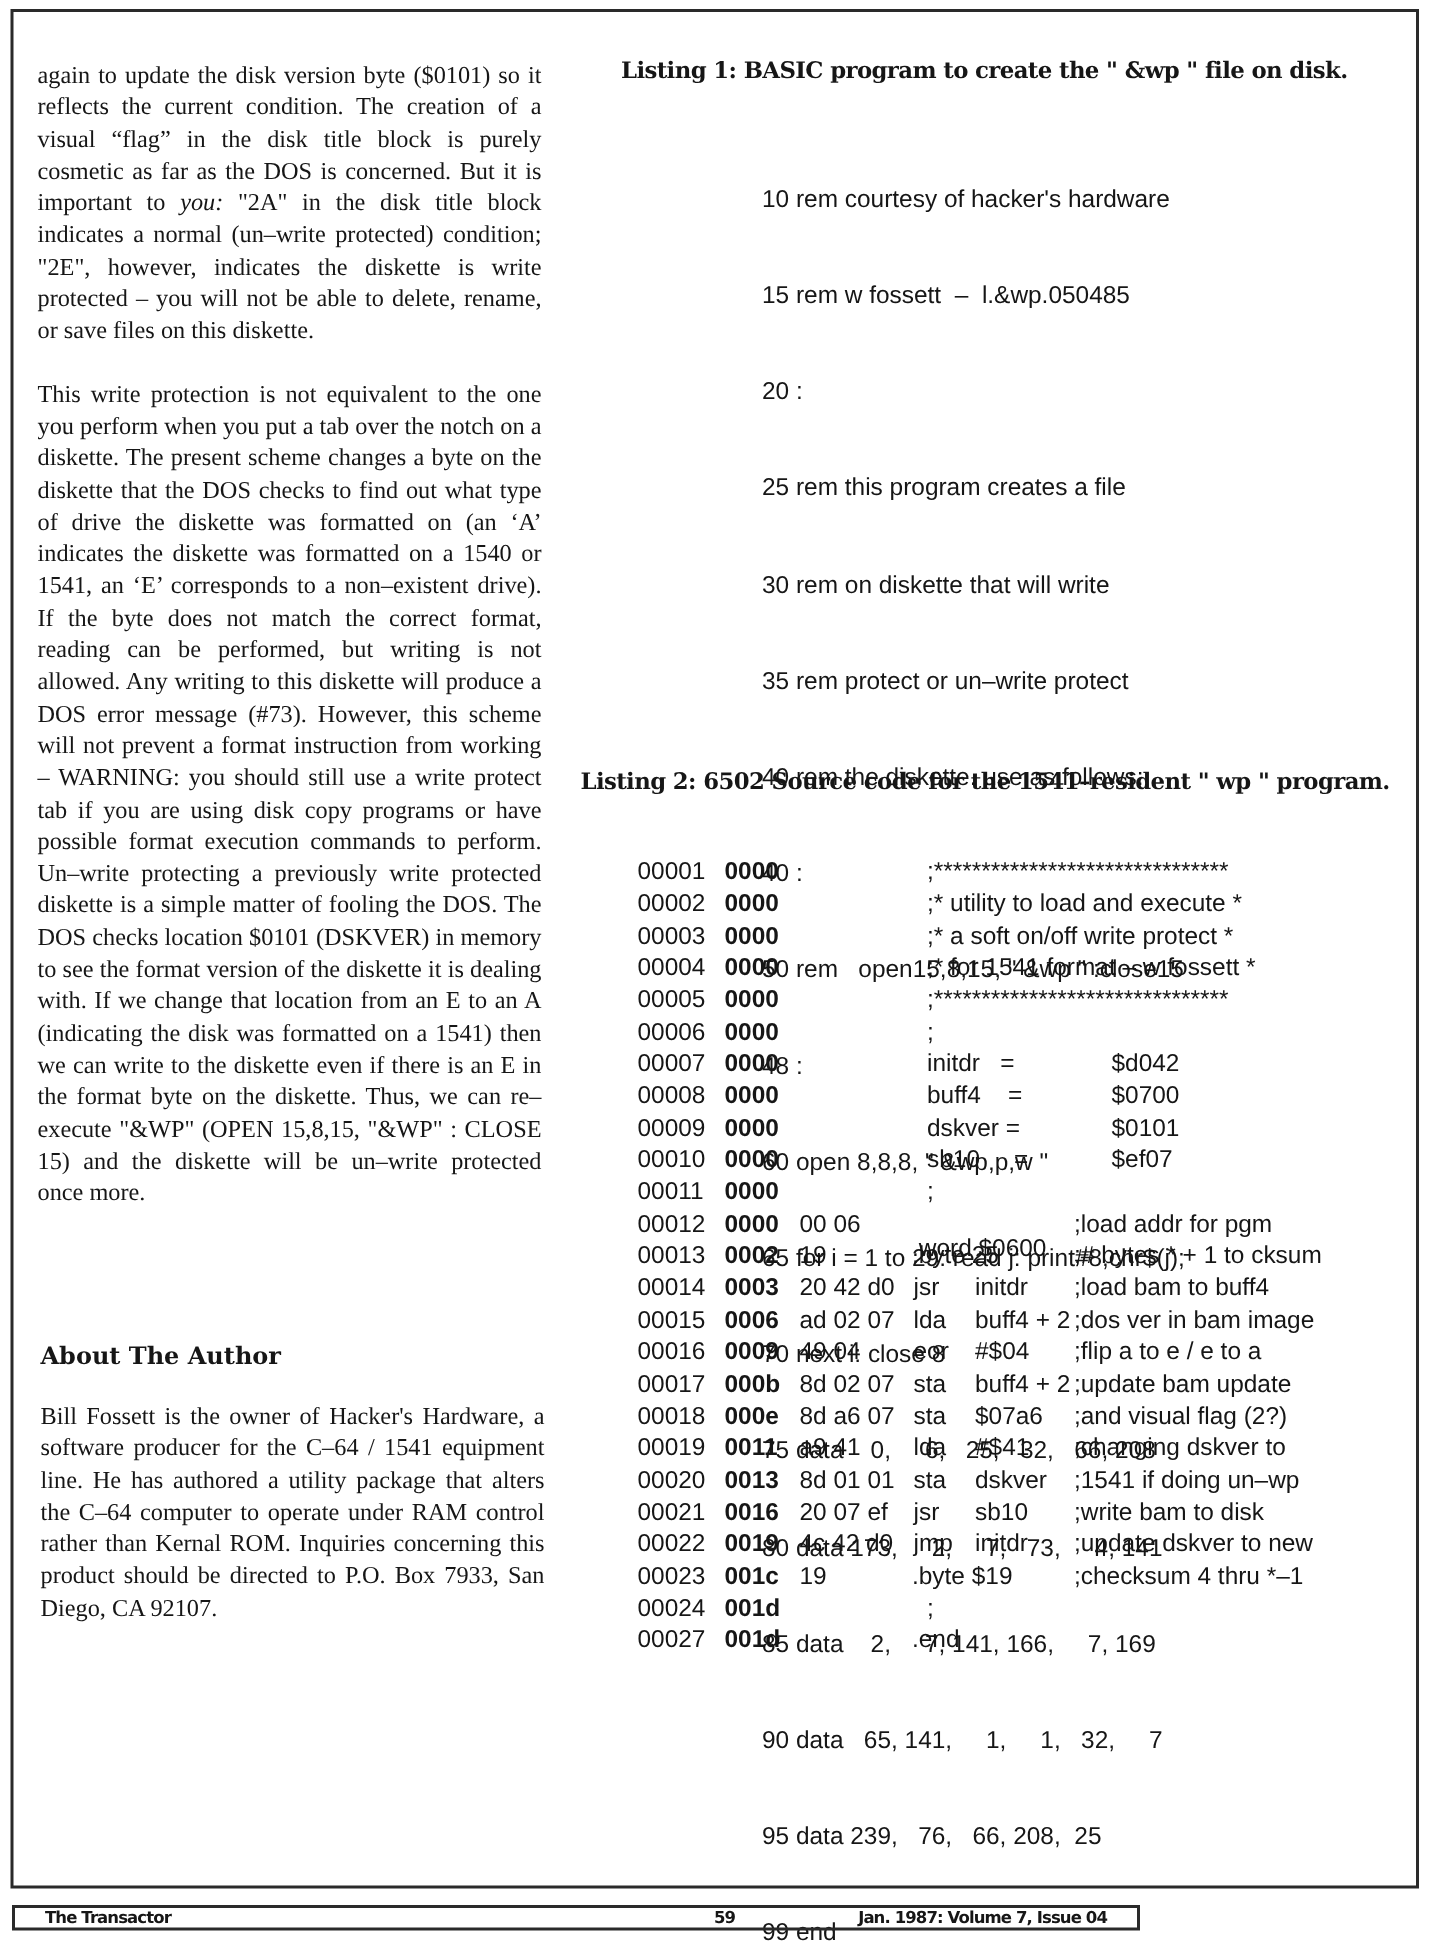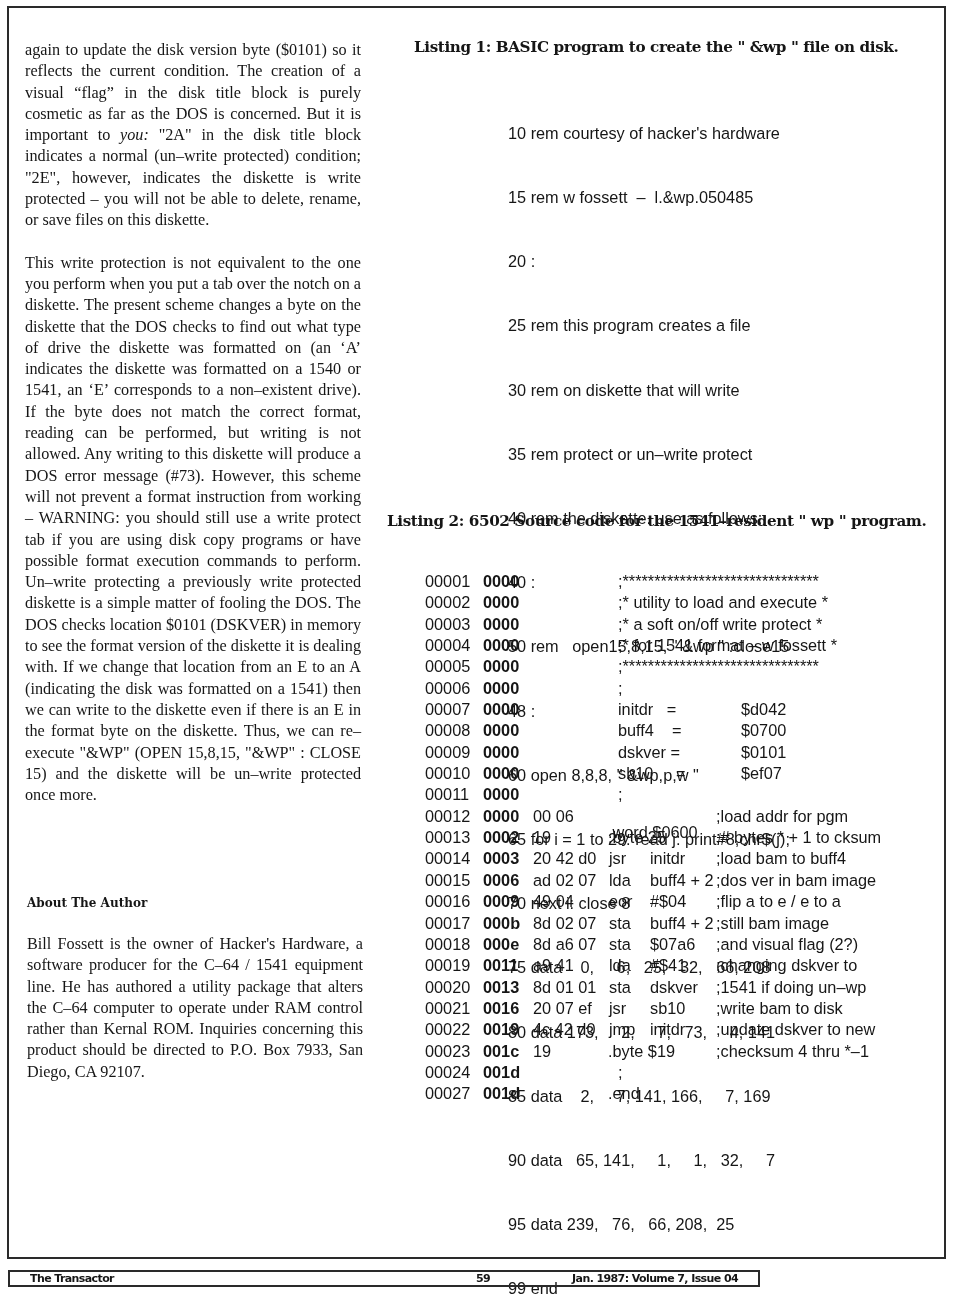--- a/index.html
+++ b/index.html
@@ -2,21 +2,21 @@
 <html><head>
 <meta charset="utf-8">
 <style>
   html, body { margin: 0; padding: 0; background: #ffffff; }
   body { width: 960px; height: 1296px; position: relative; overflow: hidden; color: #161616; }
   .frame { position: absolute; left: 7px; top: 6px; width: 939px; height: 1253px; border: 2px solid #2a2a2a; border-right-width: 2px; box-sizing: border-box; }
   .leftcol { position: absolute; left: 25px; top: 40px; width: 336px;
     font-family: "Liberation Serif", serif; font-size: 16.2px; line-height: 21.3px; text-align: justify; }
   .leftcol p { margin: 0; }
   .leftcol p + p { margin-top: 21px; }
-  .leftcol h3 { margin: 0; position: absolute; top: 853px; left: 2px; font-family: "DejaVu Serif", serif; font-weight: bold; font-size: 12px; }
+  .leftcol h3 { margin: 0; position: absolute; top: 853px; left: 2px; font-family: "DejaVu Serif", serif; font-weight: bold; font-size: 16px; }
   .leftcol .author { position: absolute; top: 894px; left: 2px; width: 336px; margin: 0; }
   .listing-title { position: absolute; font-family: "DejaVu Serif", serif; font-weight: bold; font-size: 15.2px; letter-spacing: -0.4px; white-space: nowrap; }
   .basic { position: absolute; left: 508px; top: 80px; font-family: "Liberation Sans", sans-serif; font-size: 16.3px; line-height: 21.4px; white-space: pre; }
   .basic div { height: 21.4px; }
   .asm { position: absolute; left: 425px; top: 571px; font-family: "Liberation Sans", sans-serif; font-size: 16.3px; line-height: 21.35px; }
   .asm .row { position: relative; height: 21.35px; white-space: pre; }
   .asm .row span { position: absolute; top: 0; }
   .c-line { left: 0; }
   .c-addr { left: 58px; font-weight: bold; }
   .c-bytes { left: 108px; }
@@ -78,21 +78,21 @@
     <div class="row"><span class="c-line">00007</span><span class="c-addr">0000</span><span class="c-bytes"></span><span class="c-op" style="left: 193px;">initdr   =</span><span class="c-arg"></span><span class="c-cmt" style="left: 316px;">$d042</span></div>
     <div class="row"><span class="c-line">00008</span><span class="c-addr">0000</span><span class="c-bytes"></span><span class="c-op" style="left: 193px;">buff4    =</span><span class="c-arg"></span><span class="c-cmt" style="left: 316px;">$0700</span></div>
     <div class="row"><span class="c-line">00009</span><span class="c-addr">0000</span><span class="c-bytes"></span><span class="c-op" style="left: 193px;">dskver =</span><span class="c-arg"></span><span class="c-cmt" style="left: 316px;">$0101</span></div>
     <div class="row"><span class="c-line">00010</span><span class="c-addr">0000</span><span class="c-bytes"></span><span class="c-op" style="left: 193px;">sb10     =</span><span class="c-arg"></span><span class="c-cmt" style="left: 316px;">$ef07</span></div>
     <div class="row"><span class="c-line">00011</span><span class="c-addr">0000</span><span class="c-bytes"></span><span class="c-op" style="left: 193px;">;</span><span class="c-arg"></span><span class="c-cmt"></span></div>
     <div class="row"><span class="c-line">00012</span><span class="c-addr">0000</span><span class="c-bytes">00 06</span><span class="c-op" style="left: 183px; margin-top: 16px;">.word $0600</span><span class="c-arg"></span><span class="c-cmt">;load addr for pgm</span></div>
     <div class="row"><span class="c-line">00013</span><span class="c-addr">0002</span><span class="c-bytes">19</span><span class="c-op" style="left: 183px;">.byte 25</span><span class="c-arg"></span><span class="c-cmt">;# bytes * + 1 to cksum</span></div>
     <div class="row"><span class="c-line">00014</span><span class="c-addr">0003</span><span class="c-bytes">20 42 d0</span><span class="c-op">jsr</span><span class="c-arg">initdr</span><span class="c-cmt">;load bam to buff4</span></div>
     <div class="row"><span class="c-line">00015</span><span class="c-addr">0006</span><span class="c-bytes">ad 02 07</span><span class="c-op">lda</span><span class="c-arg">buff4 + 2</span><span class="c-cmt">;dos ver in bam image</span></div>
     <div class="row"><span class="c-line">00016</span><span class="c-addr">0009</span><span class="c-bytes">49 04</span><span class="c-op">eor</span><span class="c-arg">#$04</span><span class="c-cmt">;flip a to e / e to a</span></div>
-    <div class="row"><span class="c-line">00017</span><span class="c-addr">000b</span><span class="c-bytes">8d 02 07</span><span class="c-op">sta</span><span class="c-arg">buff4 + 2</span><span class="c-cmt">;still bam image</span></div>
+    <div class="row"><span class="c-line">00017</span><span class="c-addr">000b</span><span class="c-bytes">8d 02 07</span><span class="c-op">sta</span><span class="c-arg">buff4 + 2</span><span class="c-cmt">;update bam update</span></div>
     <div class="row"><span class="c-line">00018</span><span class="c-addr">000e</span><span class="c-bytes">8d a6 07</span><span class="c-op">sta</span><span class="c-arg">$07a6</span><span class="c-cmt">;and visual flag (2?)</span></div>
     <div class="row"><span class="c-line">00019</span><span class="c-addr">0011</span><span class="c-bytes">a9 41</span><span class="c-op">lda</span><span class="c-arg">#$41</span><span class="c-cmt">;changing dskver to</span></div>
     <div class="row"><span class="c-line">00020</span><span class="c-addr">0013</span><span class="c-bytes">8d 01 01</span><span class="c-op">sta</span><span class="c-arg">dskver</span><span class="c-cmt">;1541 if doing un–wp</span></div>
     <div class="row"><span class="c-line">00021</span><span class="c-addr">0016</span><span class="c-bytes">20 07 ef</span><span class="c-op">jsr</span><span class="c-arg">sb10</span><span class="c-cmt">;write bam to disk</span></div>
     <div class="row"><span class="c-line">00022</span><span class="c-addr">0019</span><span class="c-bytes">4c 42 d0</span><span class="c-op">jmp</span><span class="c-arg">initdr</span><span class="c-cmt">;update dskver to new</span></div>
     <div class="row"><span class="c-line">00023</span><span class="c-addr">001c</span><span class="c-bytes">19</span><span class="c-op" style="left: 183px;">.byte $19</span><span class="c-arg"></span><span class="c-cmt">;checksum 4 thru *–1</span></div>
     <div class="row"><span class="c-line">00024</span><span class="c-addr">001d</span><span class="c-bytes"></span><span class="c-op" style="left: 193px;">;</span><span class="c-arg"></span><span class="c-cmt"></span></div>
     <div class="row"><span class="c-line">00027</span><span class="c-addr">001d</span><span class="c-bytes"></span><span class="c-op" style="left: 183px;">.end</span><span class="c-arg"></span><span class="c-cmt"></span></div>
   </div>
 

